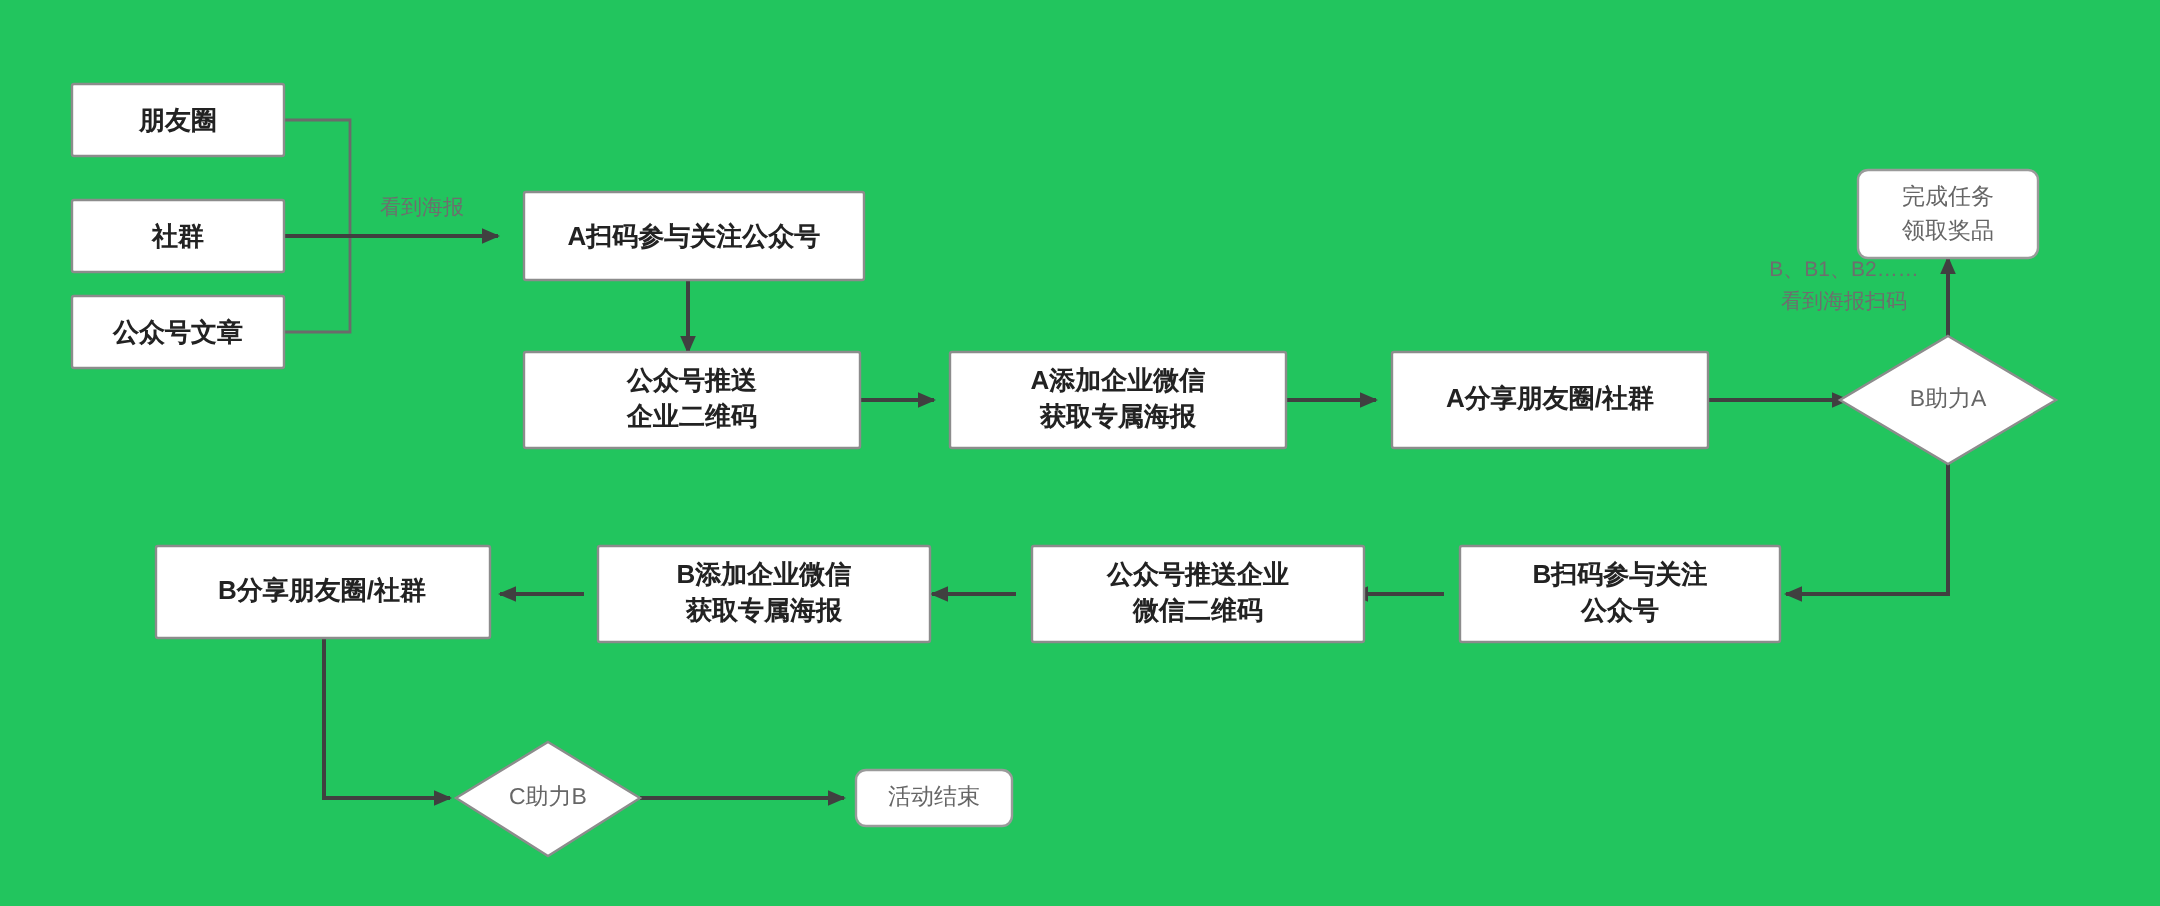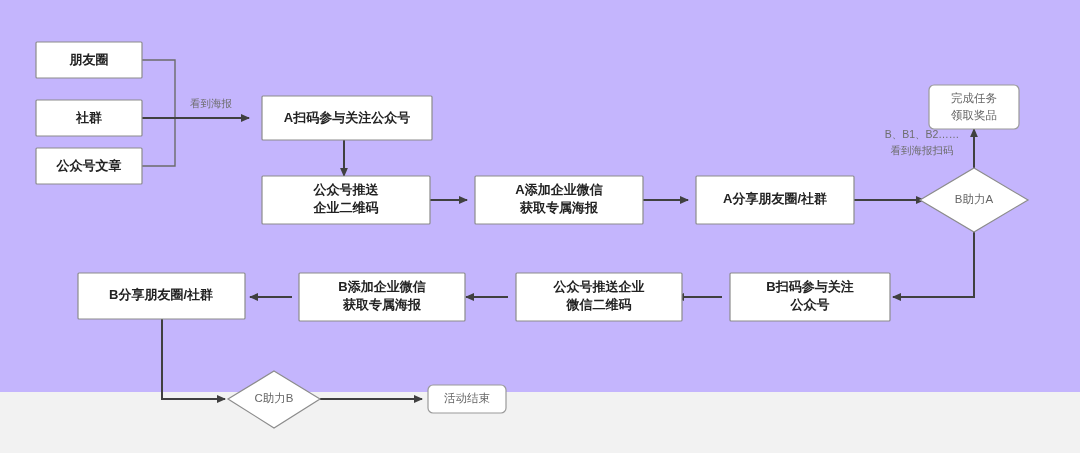--- a/index.html
+++ b/index.html
@@ -9,22 +9,22 @@
   }
   body {
     width: 1080px;
     height: 453px;
     overflow: hidden;
     font-family: "Liberation Sans", "DejaVu Sans", sans-serif;
   }
   #flow-root {
     position: relative;
     width: 1080px;
-    height: 392px;
-    background: #c4b5fd;
+    height: 453px;
+    background: #22c55e;
   }
   svg.flow-canvas {
     position: absolute;
     top: 0;
     left: 0;
     width: 1080px;
     height: 453px;
   }
   .node-rect {
     fill: #ffffff;

